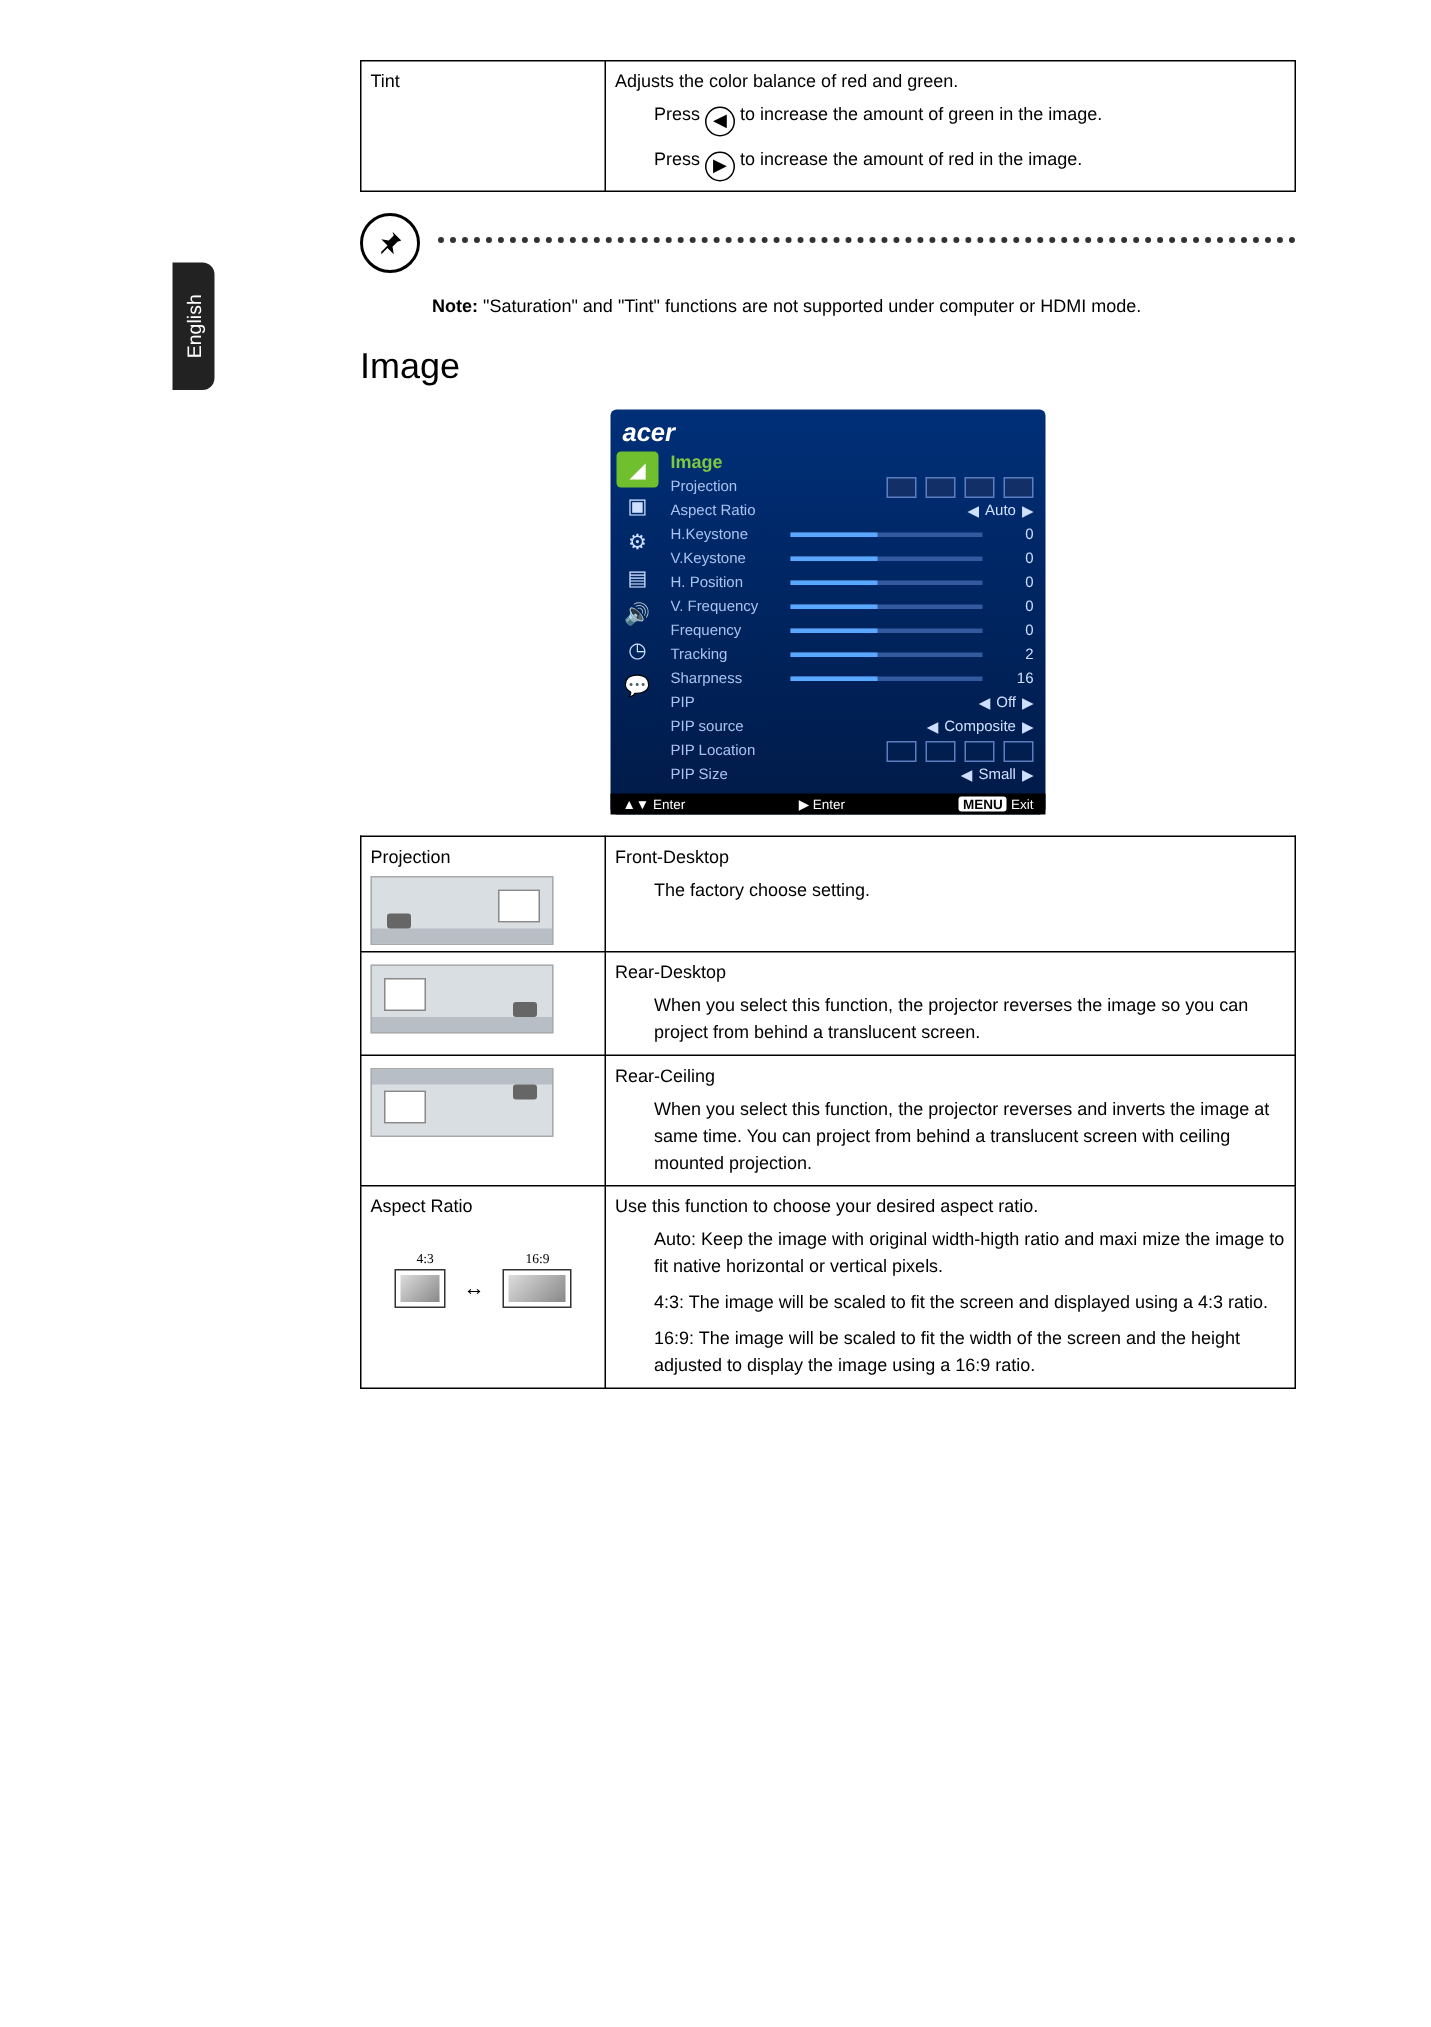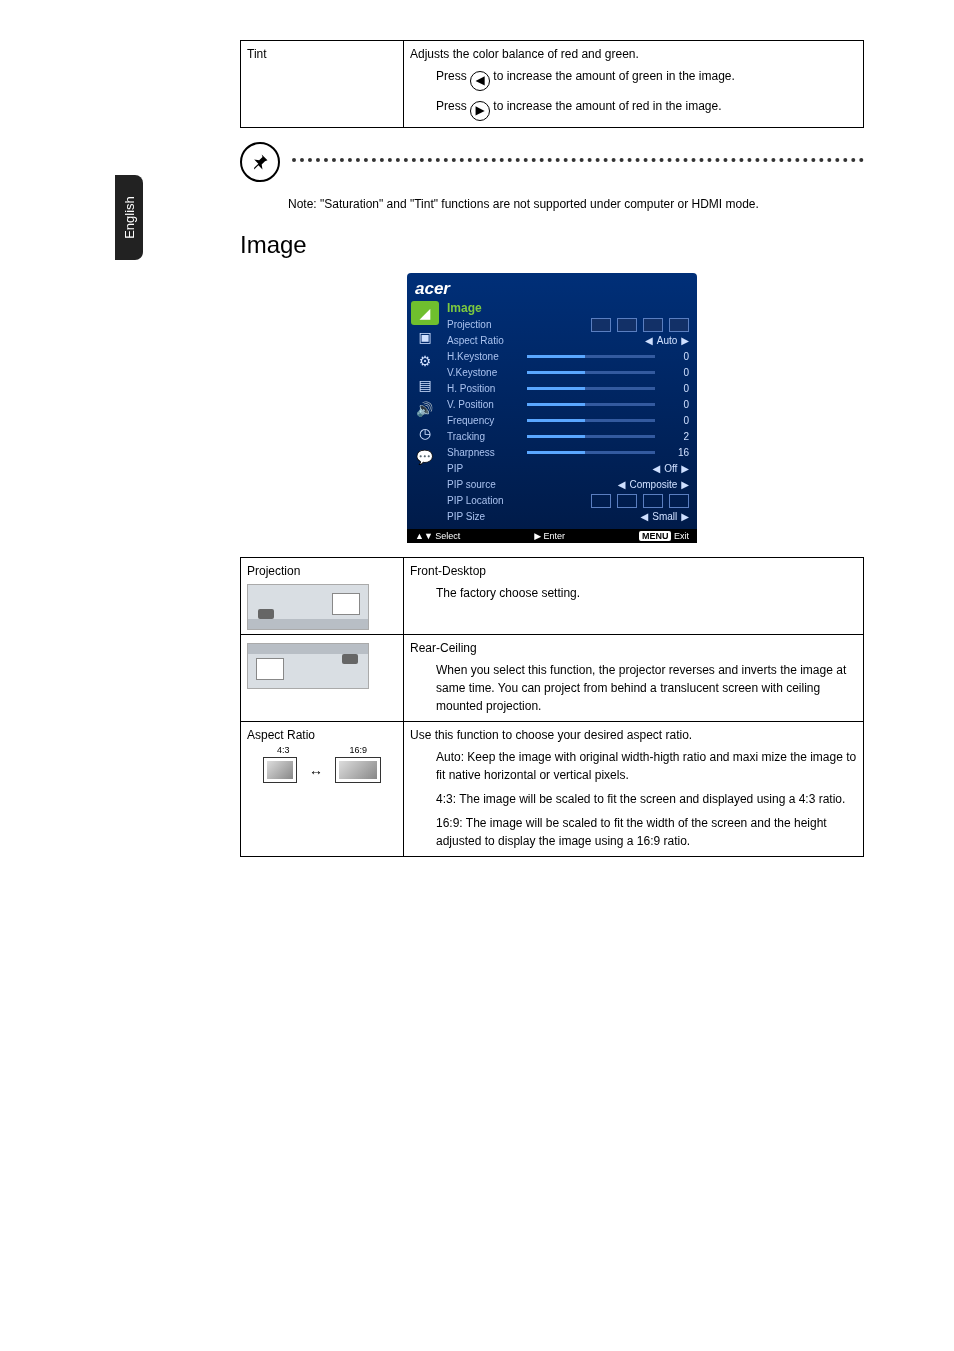--- a/index.html
+++ b/index.html
@@ -94,21 +94,21 @@
     flex: 1;
     border-top: 4px dotted #333;
     margin-top: 16px;
   }
   .note-text {
     font-size: 12px;
     line-height: 1.4;
     padding-left: 48px;
     margin-top: -4px;
   }
-  .note-text b { font-weight: normal; text-align: right; }
+  .note-text b { font-weight: bold; text-align: right; }
   h2.section {
     font-size: 24px;
     font-weight: normal;
     margin: 18px 0 14px 0;
   }
   .osd-shot {
     display:flex;
     justify-content:center;
     margin-bottom: 14px;
   }
@@ -164,21 +164,21 @@
     background:#d9dee3;
     border:1px solid #aaa;
     position:relative;
     margin-top:4px;
   }
   .proj-thumb .floor { position:absolute; left:0; right:0; bottom:0; height:10px; background:#b8bec5; }
   .proj-thumb .ceil  { position:absolute; left:0; right:0; top:0; height:10px; background:#b8bec5; }
   .proj-thumb .dev   { position:absolute; width:16px; height:10px; background:#666; border-radius:2px; }
   .proj-thumb .screen{ position:absolute; width:26px; height:20px; background:#fff; border:1px solid #888; }
 
-  .aspect-diag { margin-top:0; font-size:9px; text-align:center; }
+  .aspect-diag { margin-top:20px; font-size:9px; text-align:center;font-family:Liberation Serif, serif; }
   .aspect-diag .boxes { display:flex; align-items:center; justify-content:center; gap:12px; }
   .aspect-diag .b43 { width:32px; height:24px; background:#fff; border:1px solid #333; position:relative; }
   .aspect-diag .b43::after { content:""; position:absolute; inset:3px; background:linear-gradient(135deg,#ddd,#888); }
   .aspect-diag .b169 { width:44px; height:24px; background:#fff; border:1px solid #333; position:relative; }
   .aspect-diag .b169::after { content:""; position:absolute; inset:3px; background:linear-gradient(135deg,#ddd,#888); }
   .aspect-diag .arrow { font-size:14px; }
 </style>
 </head>
 <body>
 
@@ -268,21 +268,21 @@
                 </span>
               </div>
             <div class="osd-row">
                 <span class="osd-label">H. Position</span>
                 <span class="osd-val">
                   <span class="osd-slider"></span>
                   <span class="osd-num">0</span>
                 </span>
               </div>
             <div class="osd-row">
-                <span class="osd-label">V. Position</span>
+                <span class="osd-label">V. Frequency</span>
                 <span class="osd-val">
                   <span class="osd-slider"></span>
                   <span class="osd-num">0</span>
                 </span>
               </div>
             <div class="osd-row">
                 <span class="osd-label">Frequency</span>
                 <span class="osd-val">
                   <span class="osd-slider"></span>
                   <span class="osd-num">0</span>
@@ -321,41 +321,54 @@
                   </span>
                 </span>
               </div>
             <div class="osd-row">
                 <span class="osd-label">PIP Size</span>
                 <span class="osd-val">◀ <span>Small</span> ▶</span>
               </div>
           </div>
         </div>
         <div class="osd-foot">
-          <span>▲▼ Select</span>
+          <span>▲▼ Enter</span>
           <span>▶ Enter</span>
           <span><span class="menu-badge">MENU</span> <span>Exit</span></span>
         </div>
       </div>
     </div>
 
     <table class="osd-table">
       <tbody>
           <tr>
         <td class="col1">
           <span>Projection</span>
           <div class="proj-thumb">
             <div class="floor"></div>
             <div class="dev" style="left:10px; bottom:10px;"></div>
             <div class="screen" style="right:8px; top:8px;"></div>
           </div>
         </td>
         <td>
           <div>Front-Desktop</div>
           <div class="indent-bullet">The factory choose setting.</div>
+        </td>
+      </tr>
+      <tr>
+        <td class="col1">
+          <div class="proj-thumb">
+            <div class="floor"></div>
+            <div class="dev" style="right:10px; bottom:10px;"></div>
+            <div class="screen" style="left:8px; top:8px;"></div>
+          </div>
+        </td>
+        <td>
+          <div>Rear-Desktop</div>
+          <div class="indent-bullet">When you select this function, the projector reverses the image so you can project from behind a translucent screen.</div>
         </td>
       </tr>
       <tr>
         <td class="col1">
           <div class="proj-thumb">
             <div class="ceil"></div>
             <div class="dev" style="right:10px; top:10px;"></div>
             <div class="screen" style="left:8px; bottom:8px;"></div>
           </div>
         </td>

